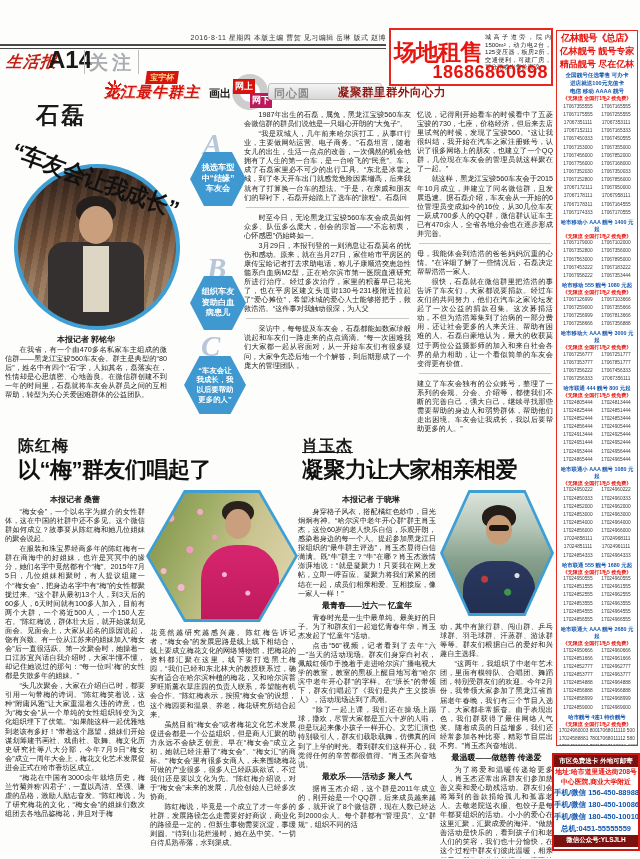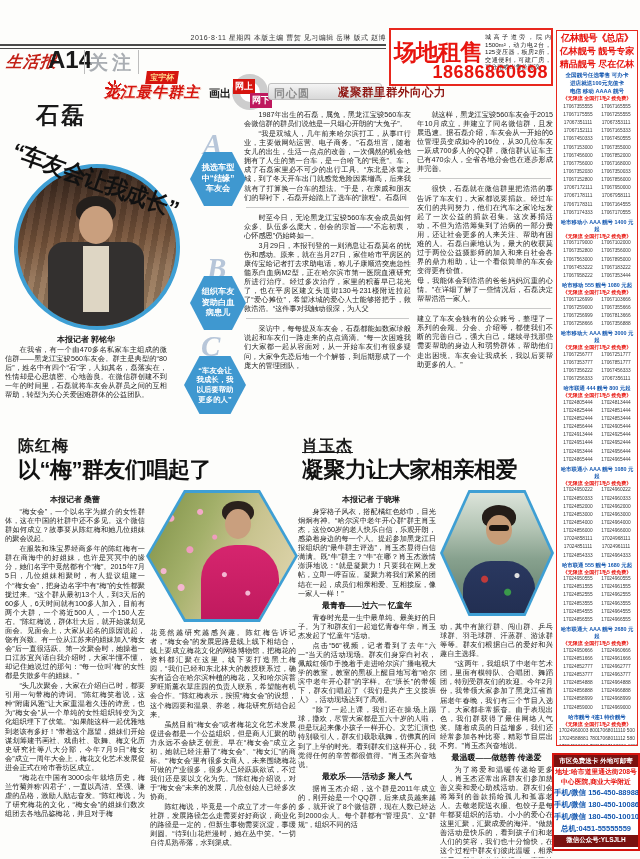--- a/index.html
+++ b/index.html
@@ -192,24 +192,25 @@
   <div class="news-col" style="left:244px;top:110px;width:167px;height:338px;">
       <p class="para">1987年出生的石磊，属兔，黑龙江宝骏560车友会微信群的群员们说他是一只细心开朗的“大兔子”。</p>
       <p class="para">“我是双城人，几年前来哈尔滨打工，从事IT行业，主要做网站运营、电子商务。”石磊坦言，随着女儿的出生，生活一点点的改善，一次偶然的机会他拥有了人生的第一台车，是一台哈飞的“民意”。车，成了石磊家里必不可少的出行工具。“东北是冰雪之城，到了冬天开车出门就感觉危险因素增高，后来我就有了打算换一台车的想法。”于是，在亲戚和朋友们的帮衬下，石磊开始踏上了选车的“旅程”。石磊回</p>
       <hr class="sec-divider">
       <p class="para">时至今日，无论黑龙江宝骏560车友会成员如何众多、队伍多么庞大，创会的宗旨——“不忘初衷，心怀感恩”仍始终如一。</p>
       <p class="para">3月29日，本报刊登的一则消息让石磊莫名的忧伤和感动。原来，就在当月27日，家住哈市平房区的康传宝给记者打去求助电话，称儿子康顺浩突患急性髓系白血病M2型，正在哈尔滨市第一医院血液研究所进行治疗。经过多次治疗，家里的积蓄早已花光了，也在平房区建文头道街130号231楼附近拉起了“爱心摊位”，希望冰城的爱心人士能够搭把手，救救浩浩。“这件事对我触动很深，为人父</p>
       <hr class="sec-divider">
       <p class="para">采访中，每每提及车友会，石磊都能如数家珍般说起和车友们一路走来的点点滴滴。“每一次困难我们大家都一起从容面对，从一开始车友们有很多疑问，大家争先恐后地一个个解答，到后期形成了一个庞大的管理团队，</p>
     </div>
   <div class="news-col" style="left:417px;top:110px;width:136px;height:338px;">
+      <p class="para cont">忆说，记得刚开始看车的时候看中了五菱宝骏的730，七座，价格经济，但后来去店里试驾的时候，发现了宝骏560。“这让我很纠结，我开始在汽车之家注册账号，认识了很多网络上的朋友，也建立了一个QQ群，几位现在车友会的管理员就这样聚在了一起。”</p>
       <p class="para">就这样，黑龙江宝骏560车友会于2015年10月成立，并建立了同名微信群，且发展迅速。据石磊介绍，车友会从一开始的6位管理员变成如今的16位，从30几位车友一跃成700多人的QQ群，微信群认证车主已有470余人，全省各地分会也在逐步形成并完善。</p>
       <hr class="sec-divider">
+      <p class="para cont">母，我能体会到浩浩的爸爸妈妈沉重的心情。”在详细了解了一些情况后，石磊决定帮帮浩浩一家人。</p>
       <p class="para">很快，石磊就在微信群里把浩浩的事告诉了车友们，大家都说要捐款。经过车友们的共同努力，他们在汽车之家论坛发起了一次公益的捐款召集。这次募捐活动，不但为浩浩筹集到了治病的一部分费用，还让社会更多的人来关注、帮助有困难的人。石磊自豪地认为，最大的收获莫过于两位公益摄影师的加入和来自社会各界的鼎力相助，让一个看似简单的车友会变得更有价值。</p>
-      <p class="para cont">母，我能体会到浩浩的爸爸妈妈沉重的心情。”在详细了解了一些情况后，石磊决定帮帮浩浩一家人。</p>
       <hr class="sec-divider">
       <p class="para cont">建立了车友会独有的公众账号，整理了一系列的会规、分会、介绍等，都使我们不断的完善自己，强大自己，继续寻找那些需要帮助的身边人和弱势群体，帮助他们走出困境。车友会让我成长，我以后要帮助更多的人。”</p>
     </div>
 
   <div class="abs sub-name" style="left:18px;top:436px;">陈红梅</div>
   <div class="abs sub-headline" style="left:18px;top:455px;">以“梅”群友们唱起了</div>
   <div class="abs byline" style="left:5px;top:494px;width:140px;">本报记者 桑蕾</div>
   <div class="news-col" style="left:5px;top:507px;width:140px;height:351px;">
       <p class="para">“梅女会”，一个以名字为媒介的女性群体，这在中国的社群中还不多见。这个微信群如何成立？故事要从陈红梅和她几位姐妹的聚会说起。</p>
       <p class="para">在服装和珠宝界经商多年的陈红梅有一群在商海中的好姐妹，也许是冥冥中的缘分，她们名字中竟然都有个“梅”。2015年7月5日，几位姐妹相聚时，有人提议组建一个“梅女会”，把身边名字中有“梅”的女性都聚拢过来。“这个群从最初13个人，到3天后的60多人，6天时间就有100多人加入，目前有两个大群，一个将近500人，一个150人左右。”陈红梅说，群体壮大后，就开始谋划见面会。见面会上，大家从起名的原因说起，饶有兴致。有一位从江苏来的姐妹加入“梅女会”后一直很活跃。第一次聚会时，她操着一口江苏宜兴话自我介绍时，大家半懂不懂，却记住她说过的那句：“每一位叫‘梅’的女性都是失散多年的姐妹。”</p>

